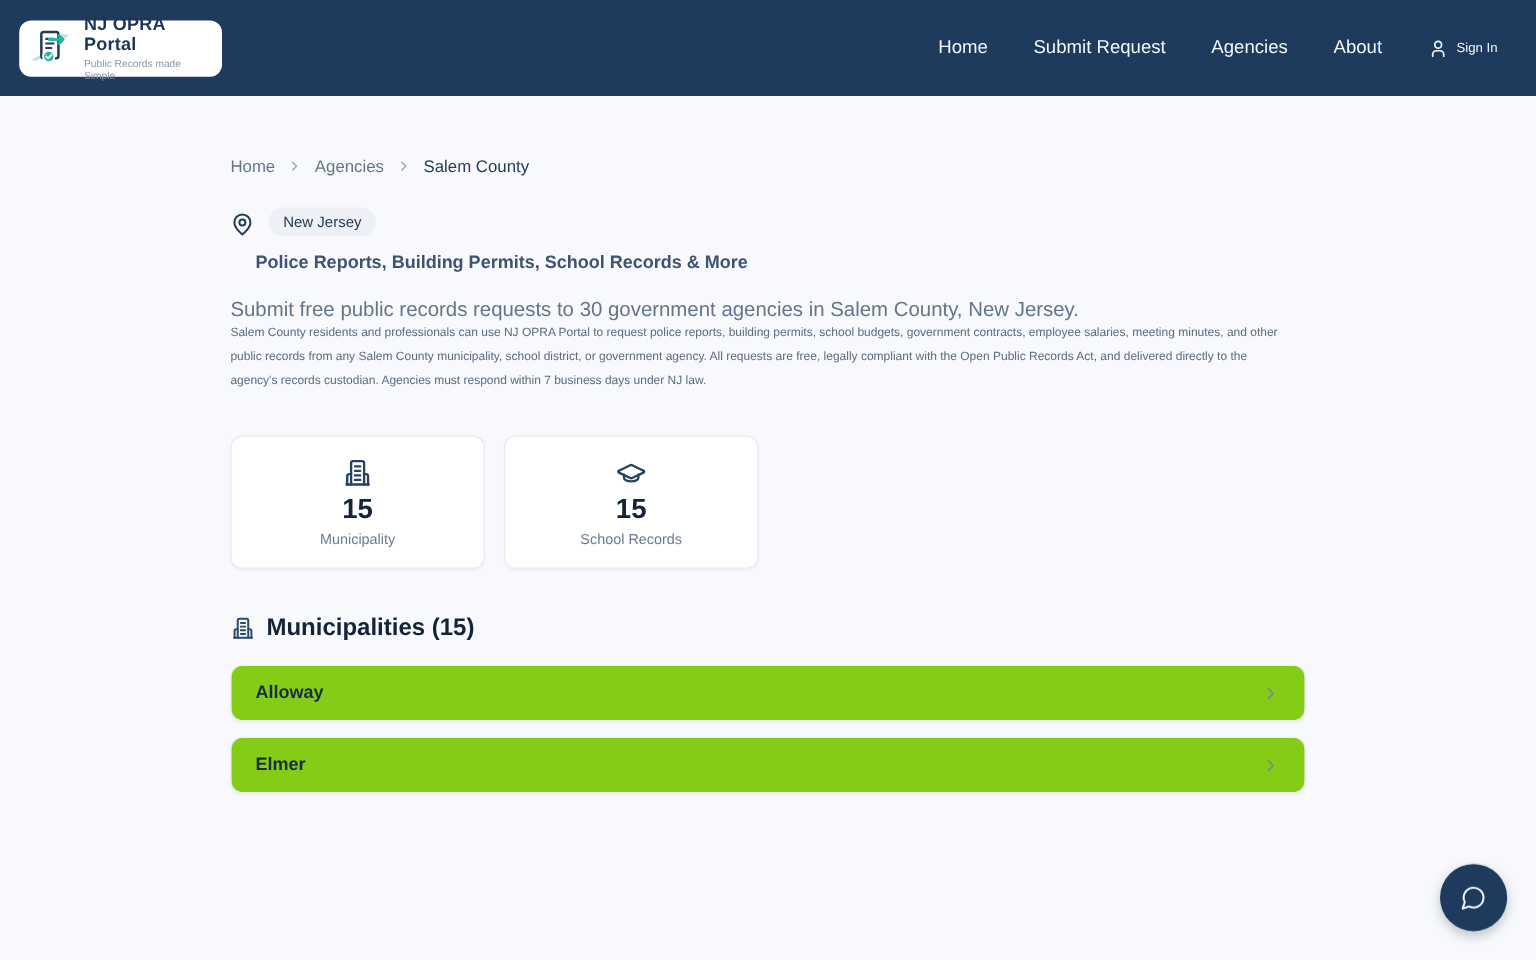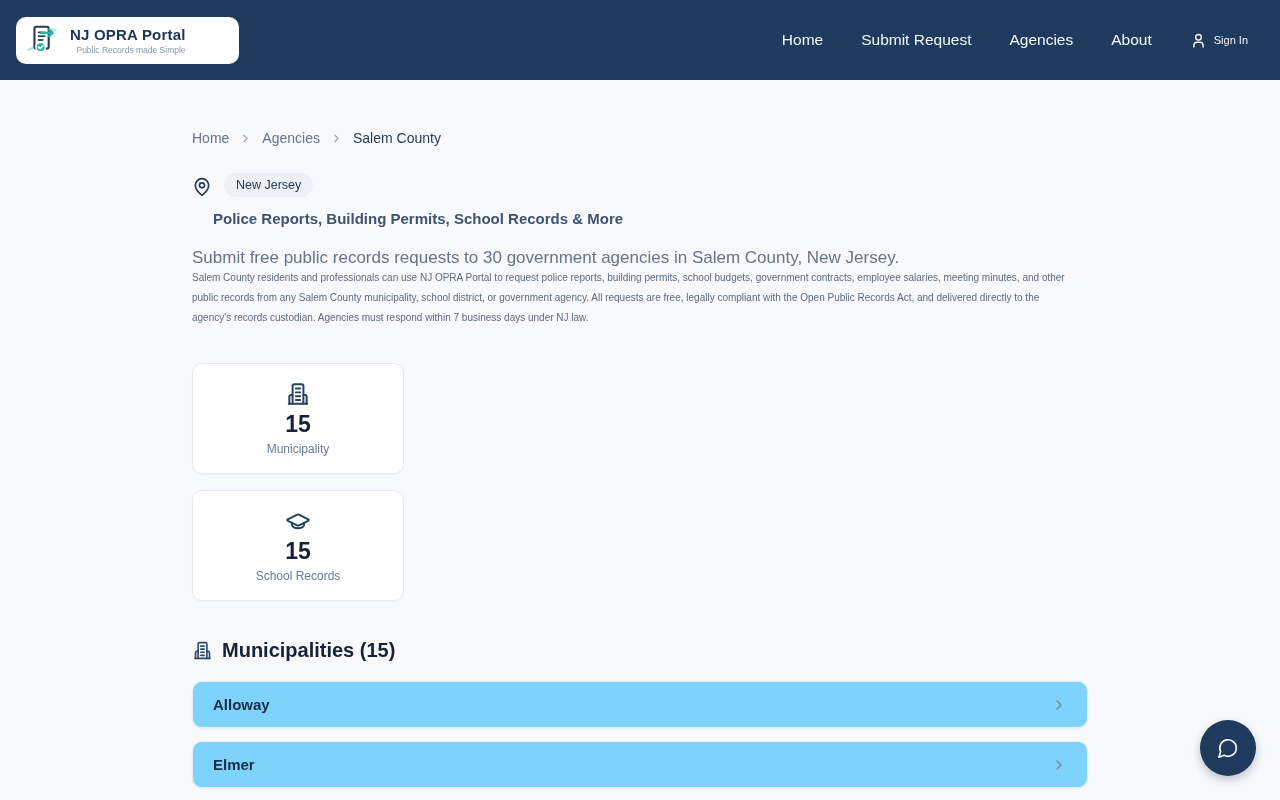--- a/index.html
+++ b/index.html
@@ -10,24 +10,23 @@
     color:#16233c;
   }
 
   
   .header {
     height:80px; background:#1e3a5c;
     display:flex; align-items:center; justify-content:space-between;
     padding:0 32px 0 16px;
   }
   .logo-card {
-    background:#ffffff; border-radius:10px; height:47px; width:223px;
+    background:#ffffff; border-radius:10px; height:47px; width:169px;
     display:flex; align-items:center; gap:8px; padding:0 12px 0 8px;
     cursor:pointer;
-    text-align:right;
   }
   .logo-text-title { color:#1d3557; font-weight:700; font-size:15px; letter-spacing:.2px; }
   .logo-text-tag { color:#8a97a6; font-size:8.5px; margin-top:2px; }
   .nav { display:flex; align-items:center; gap:38px; }
   .nav a {
     color:#f4f7fa; text-decoration:none; font-size:15.5px;
   }
   .signin { display:flex; align-items:center; gap:7px; color:#f4f7fa; font-size:11px; cursor:pointer; }
 
   
@@ -42,39 +41,39 @@
   .badge {
     background:#edf0f4; color:#243b53; font-size:12.5px;
     padding:5px 12px; border-radius:999px;
   }
 
   h1 { margin-top:15px; font-size:32px; font-weight:700; color:#14223a; letter-spacing:-.3px; }
   .subtitle { margin-top:13px; font-size:15px; font-weight:700; color:#3f5270;margin-left:21px; }
   .lead { margin-top:21px; font-size:17px; color:#64748b; }
   .description { font-size:10px; line-height:20px; color:#5b6b7e; max-width:880px; }
 
-  .stats-row { margin-top:35px; display:flex; gap:16px;flex-direction:column; }
+  .stats-row { margin-top:35px; display:flex; gap:16px; }
   .stat-card {
     width:212px; height:111px; background:#ffffff;
     border:1px solid #e6eaf0; border-radius:10px;
     box-shadow:0 1px 2px rgba(23,43,77,.04);
     display:flex; flex-direction:column; align-items:center; justify-content:center;
     gap:4px; cursor:pointer;
   }
   .stat-icon { color:#24415f; height:26px; display:flex; align-items:center; }
   .stat-value { font-size:23px; font-weight:700; color:#14223a; }
   .stat-label { font-size:12px; color:#6b7a90; }
 
   .section-header { margin-top:38px; display:flex; align-items:center; gap:9px; }
   .section-header .sec-icon { color:#2d4a6b; display:flex; }
   .section-title { font-size:20px; font-weight:700; color:#14223a; }
 
   .agency-list { margin-top:19px; display:flex; flex-direction:column; gap:13px; }
   .agency-item {
-    height:47px; background:#7dd3fc;
+    height:47px; background:#84cc16;
     border:1px solid #e9edf2; border-radius:10px;
     box-shadow:0 1px 2px rgba(23,43,77,.05);
     display:flex; align-items:center; justify-content:space-between;
     padding:0 20px; cursor:pointer;
   }
   .agency-name { font-size:15px; font-weight:700; color:#1b2c47; }
   .agency-chevron { color:#7b8794; display:flex; }
 
   
   .chat-fab {

